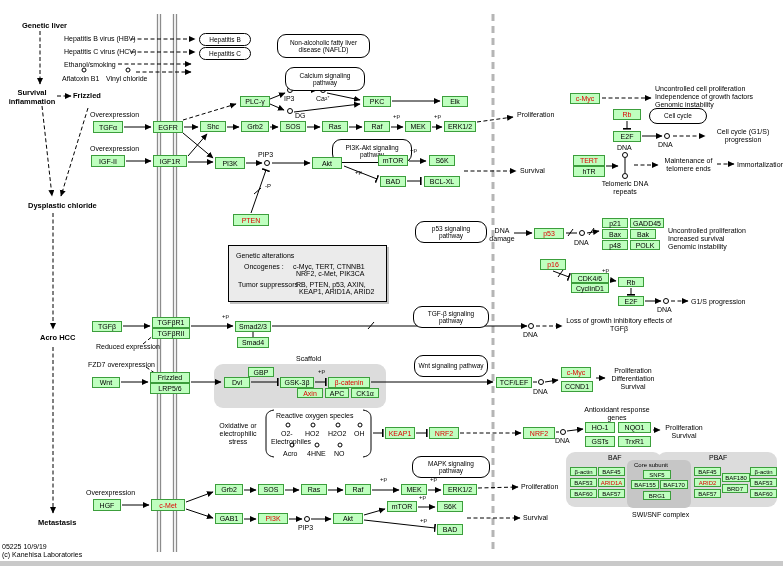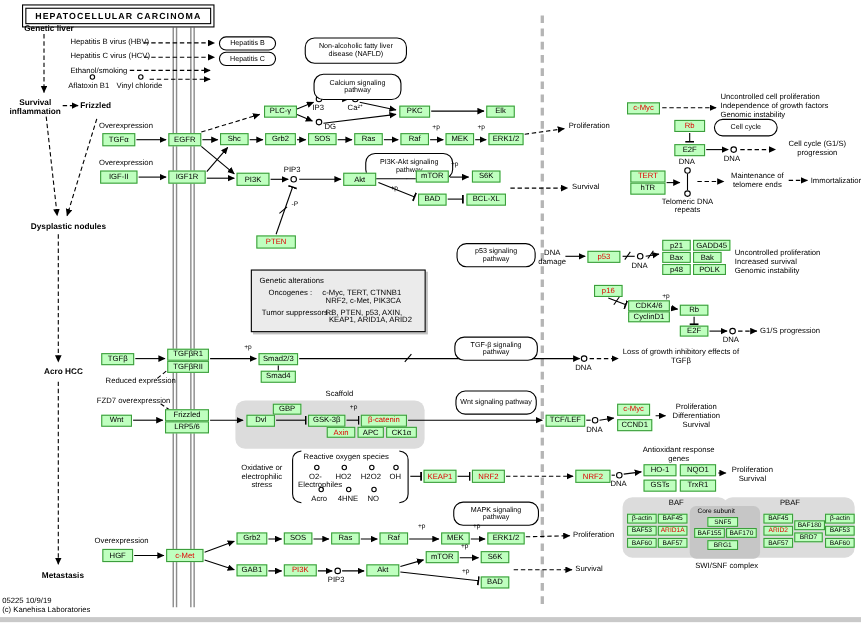--- a/index.html
+++ b/index.html
@@ -181,28 +181,25 @@
     <line class="ln" x1="244" y1="519" x2="256" y2="519" marker-end="url(#ar)"></line>
     <line class="ln" x1="289" y1="519" x2="302" y2="519" marker-end="url(#ar)"></line>
     <circle class="cir" cx="307" cy="519" r="2.5"></circle>
     <line class="ln" x1="311" y1="519" x2="331" y2="519" marker-end="url(#ar)"></line>
     <line class="ln" x1="364" y1="515" x2="385" y2="509" marker-end="url(#ar)"></line>
     <line class="ln" x1="418" y1="507" x2="435" y2="507" marker-end="url(#ar)"></line>
     <line class="ln" x1="364" y1="520" x2="435" y2="528" marker-end="url(#tb)"></line>
     <line class="ln d" x1="467" y1="518" x2="520" y2="518" marker-end="url(#ar)"></line>
   </svg>
 
-  <div class="title-outer">
-    <div class="title-inner">HEPATOCELLULAR CARCINOMA</div>
-  </div>
 
   <div class="lbl b" style="left:22px;top:22px">Genetic liver</div>
   <div class="lbl b c" style="left:5px;top:89px;width:54px">Survival inflammation</div>
   <div class="lbl b" style="left:73px;top:92px">Frizzled</div>
-  <div class="lbl b" style="left:28px;top:202px">Dysplastic nodules</div>
+  <div class="lbl b" style="left:28px;top:202px">Dysplastic chloride</div>
   <div class="lbl b" style="left:40px;top:334px">Acro HCC</div>
   <div class="lbl b" style="left:38px;top:519px">Metastasis</div>
 
   <div class="lbl" style="left:64px;top:35px">Hepatitis B virus (HBV)</div>
   <div class="lbl" style="left:64px;top:48px">Hepatitis C virus (HCV)</div>
   <div class="lbl" style="left:64px;top:61px">Ethanol/smoking</div>
   <div class="lbl" style="left:62px;top:75px">Aflatoxin B1</div>
   <div class="lbl" style="left:106px;top:75px">Vinyl chloride</div>
   <div class="pw" style="left:199px;top:33px;width:52px;height:13px">Hepatitis B</div>
   <div class="pw" style="left:199px;top:47px;width:52px;height:13px">Hepatitis C</div>

